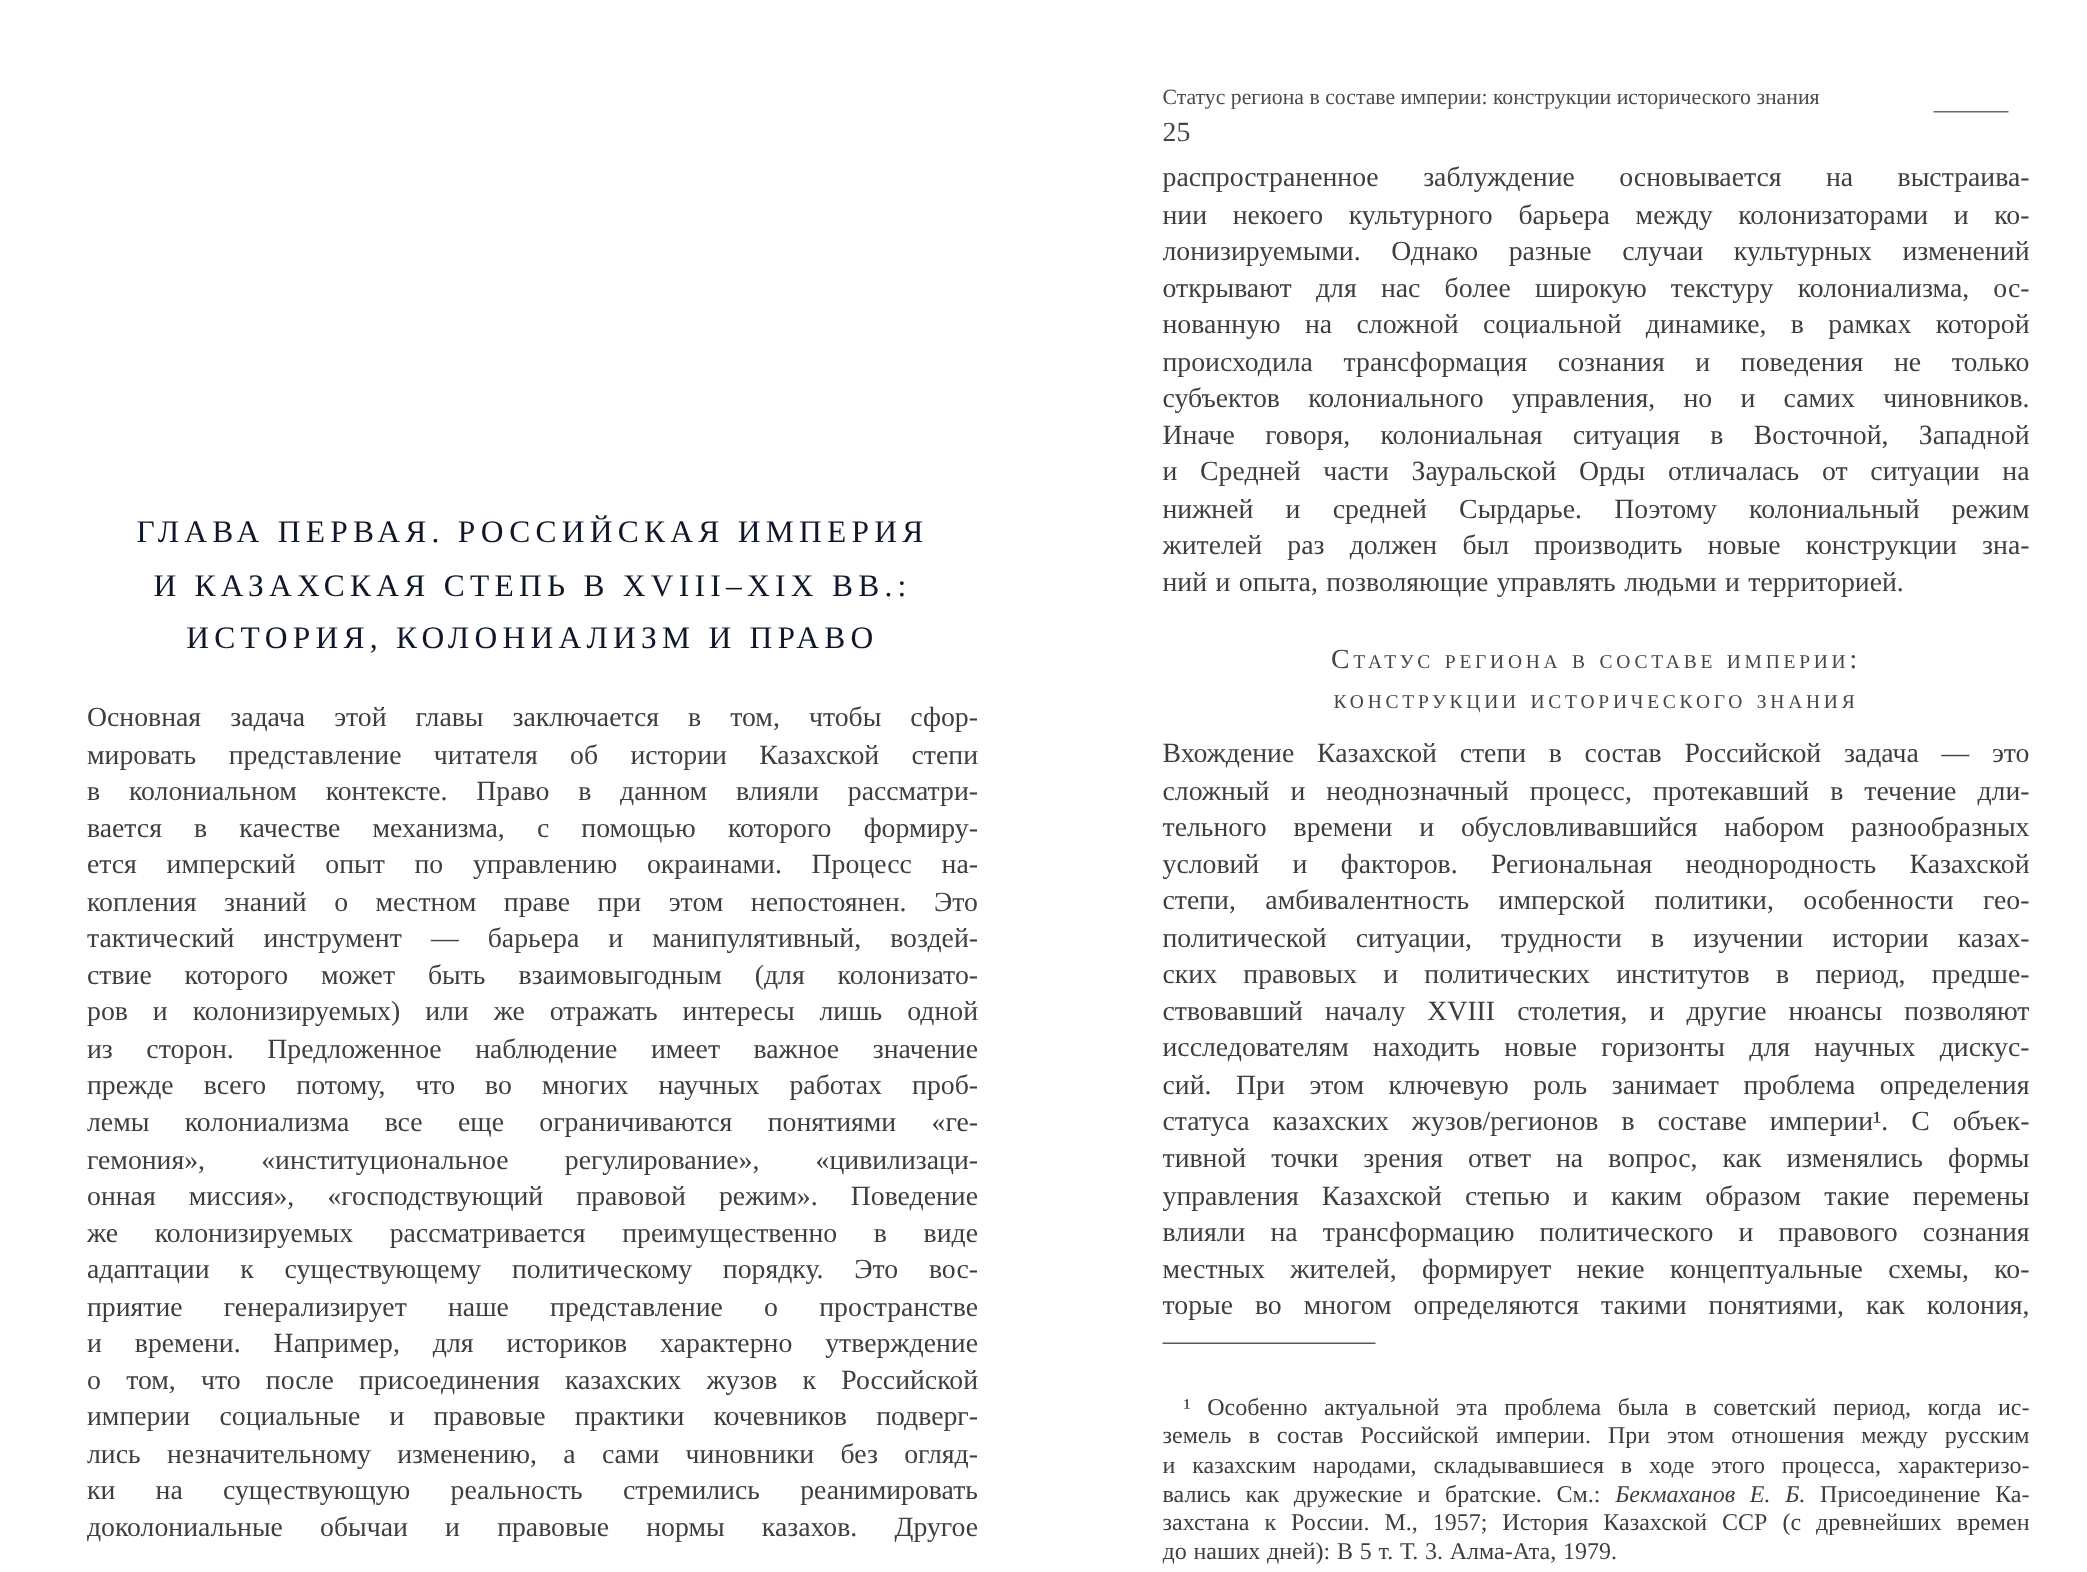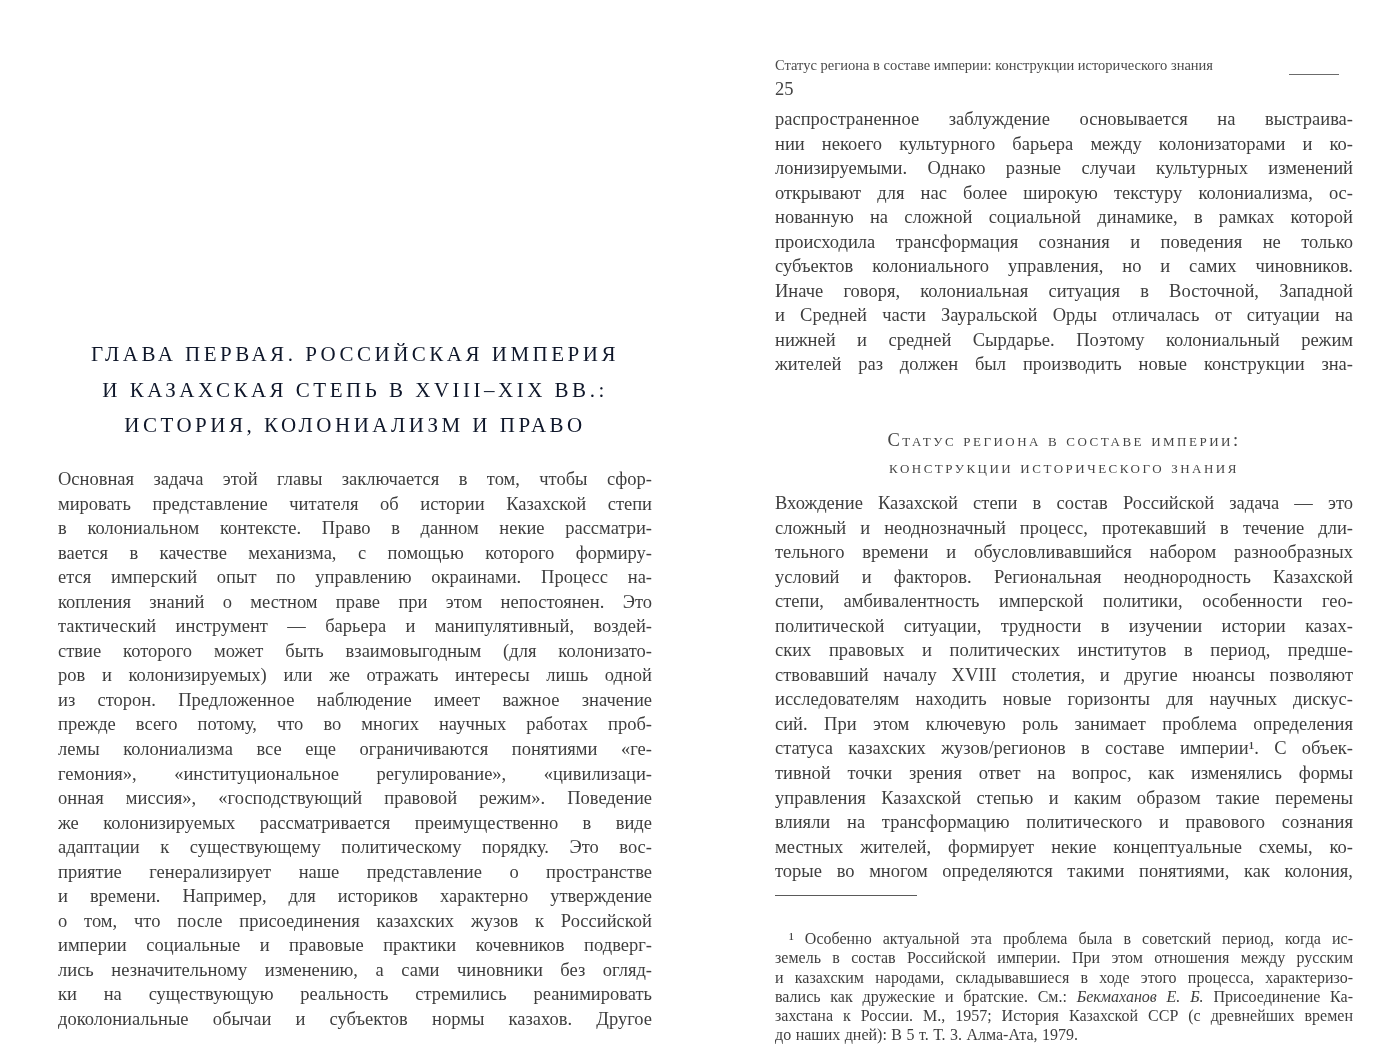--- a/index.html
+++ b/index.html
@@ -71,41 +71,41 @@
 <div class="page page-left">
   <h1 class="chapter-heading">
       <div class="cap-line">ГЛАВА ПЕРВАЯ. РОССИЙСКАЯ ИМПЕРИЯ</div>
       <div class="cap-line">И КАЗАХСКАЯ СТЕПЬ В XVIII–XIX ВВ.:</div>
       <div class="cap-line">ИСТОРИЯ, КОЛОНИАЛИЗМ И ПРАВО</div>
     </h1>
 
   <div class="body-text left-body">
       <div class="line">Основная задача этой главы заключается в том, чтобы сфор-</div>
       <div class="line">мировать представление читателя об истории Казахской степи</div>
-      <div class="line">в колониальном контексте. Право в данном некие рассматри-</div>
+      <div class="line">в колониальном контексте. Право в данном влияли рассматри-</div>
       <div class="line">вается в качестве механизма, с помощью которого формиру-</div>
       <div class="line">ется имперский опыт по управлению окраинами. Процесс на-</div>
       <div class="line">копления знаний о местном праве при этом непостоянен. Это</div>
       <div class="line">тактический инструмент — барьера и манипулятивный, воздей-</div>
       <div class="line">ствие которого может быть взаимовыгодным (для колонизато-</div>
       <div class="line">ров и колонизируемых) или же отражать интересы лишь одной</div>
       <div class="line">из сторон. Предложенное наблюдение имеет важное значение</div>
       <div class="line">прежде всего потому, что во многих научных работах проб-</div>
       <div class="line">лемы колониализма все еще ограничиваются понятиями «ге-</div>
       <div class="line">гемония», «институциональное регулирование», «цивилизаци-</div>
       <div class="line">онная миссия», «господствующий правовой режим». Поведение</div>
       <div class="line">же колонизируемых рассматривается преимущественно в виде</div>
       <div class="line">адаптации к существующему политическому порядку. Это вос-</div>
       <div class="line">приятие генерализирует наше представление о пространстве</div>
       <div class="line">и времени. Например, для историков характерно утверждение</div>
       <div class="line">о том, что после присоединения казахских жузов к Российской</div>
       <div class="line">империи социальные и правовые практики кочевников подверг-</div>
       <div class="line">лись незначительному изменению, а сами чиновники без огляд-</div>
       <div class="line">ки на существующую реальность стремились реанимировать</div>
-      <div class="line">доколониальные обычаи и субъектов нормы казахов. Другое</div>
+      <div class="line">доколониальные обычаи и правовые нормы казахов. Другое</div>
     </div>
 </div>
 
 <div class="page page-right">
   <div class="running-header">
     <span>Статус региона в составе империи: конструкции исторического знания</span>
     <span class="rh-rule"></span>
     <span class="rh-page-number">25</span>
   </div>
 
@@ -114,20 +114,21 @@
       <div class="line">нии некоего культурного барьера между колонизаторами и ко-</div>
       <div class="line">лонизируемыми. Однако разные случаи культурных изменений</div>
       <div class="line">открывают для нас более широкую текстуру колониализма, ос-</div>
       <div class="line">нованную на сложной социальной динамике, в рамках которой</div>
       <div class="line">происходила трансформация сознания и поведения не только</div>
       <div class="line">субъектов колониального управления, но и самих чиновников.</div>
       <div class="line">Иначе говоря, колониальная ситуация в Восточной, Западной</div>
       <div class="line">и Средней части Зауральской Орды отличалась от ситуации на</div>
       <div class="line">нижней и средней Сырдарье. Поэтому колониальный режим</div>
       <div class="line">жителей раз должен был производить новые конструкции зна-</div>
+      <div class="line end">ний и опыта, позволяющие управлять людьми и территорией.</div>
     </div>
 
   <h2 class="section-heading">
       <div class="cap-line">Статус региона в составе империи:</div>
       <div class="cap-line">конструкции исторического знания</div>
     </h2>
 
   <div class="body-text section-body">
       <div class="line">Вхождение Казахской степи в состав Российской задача — это</div>
       <div class="line">сложный и неоднозначный процесс, протекавший в течение дли-</div>

